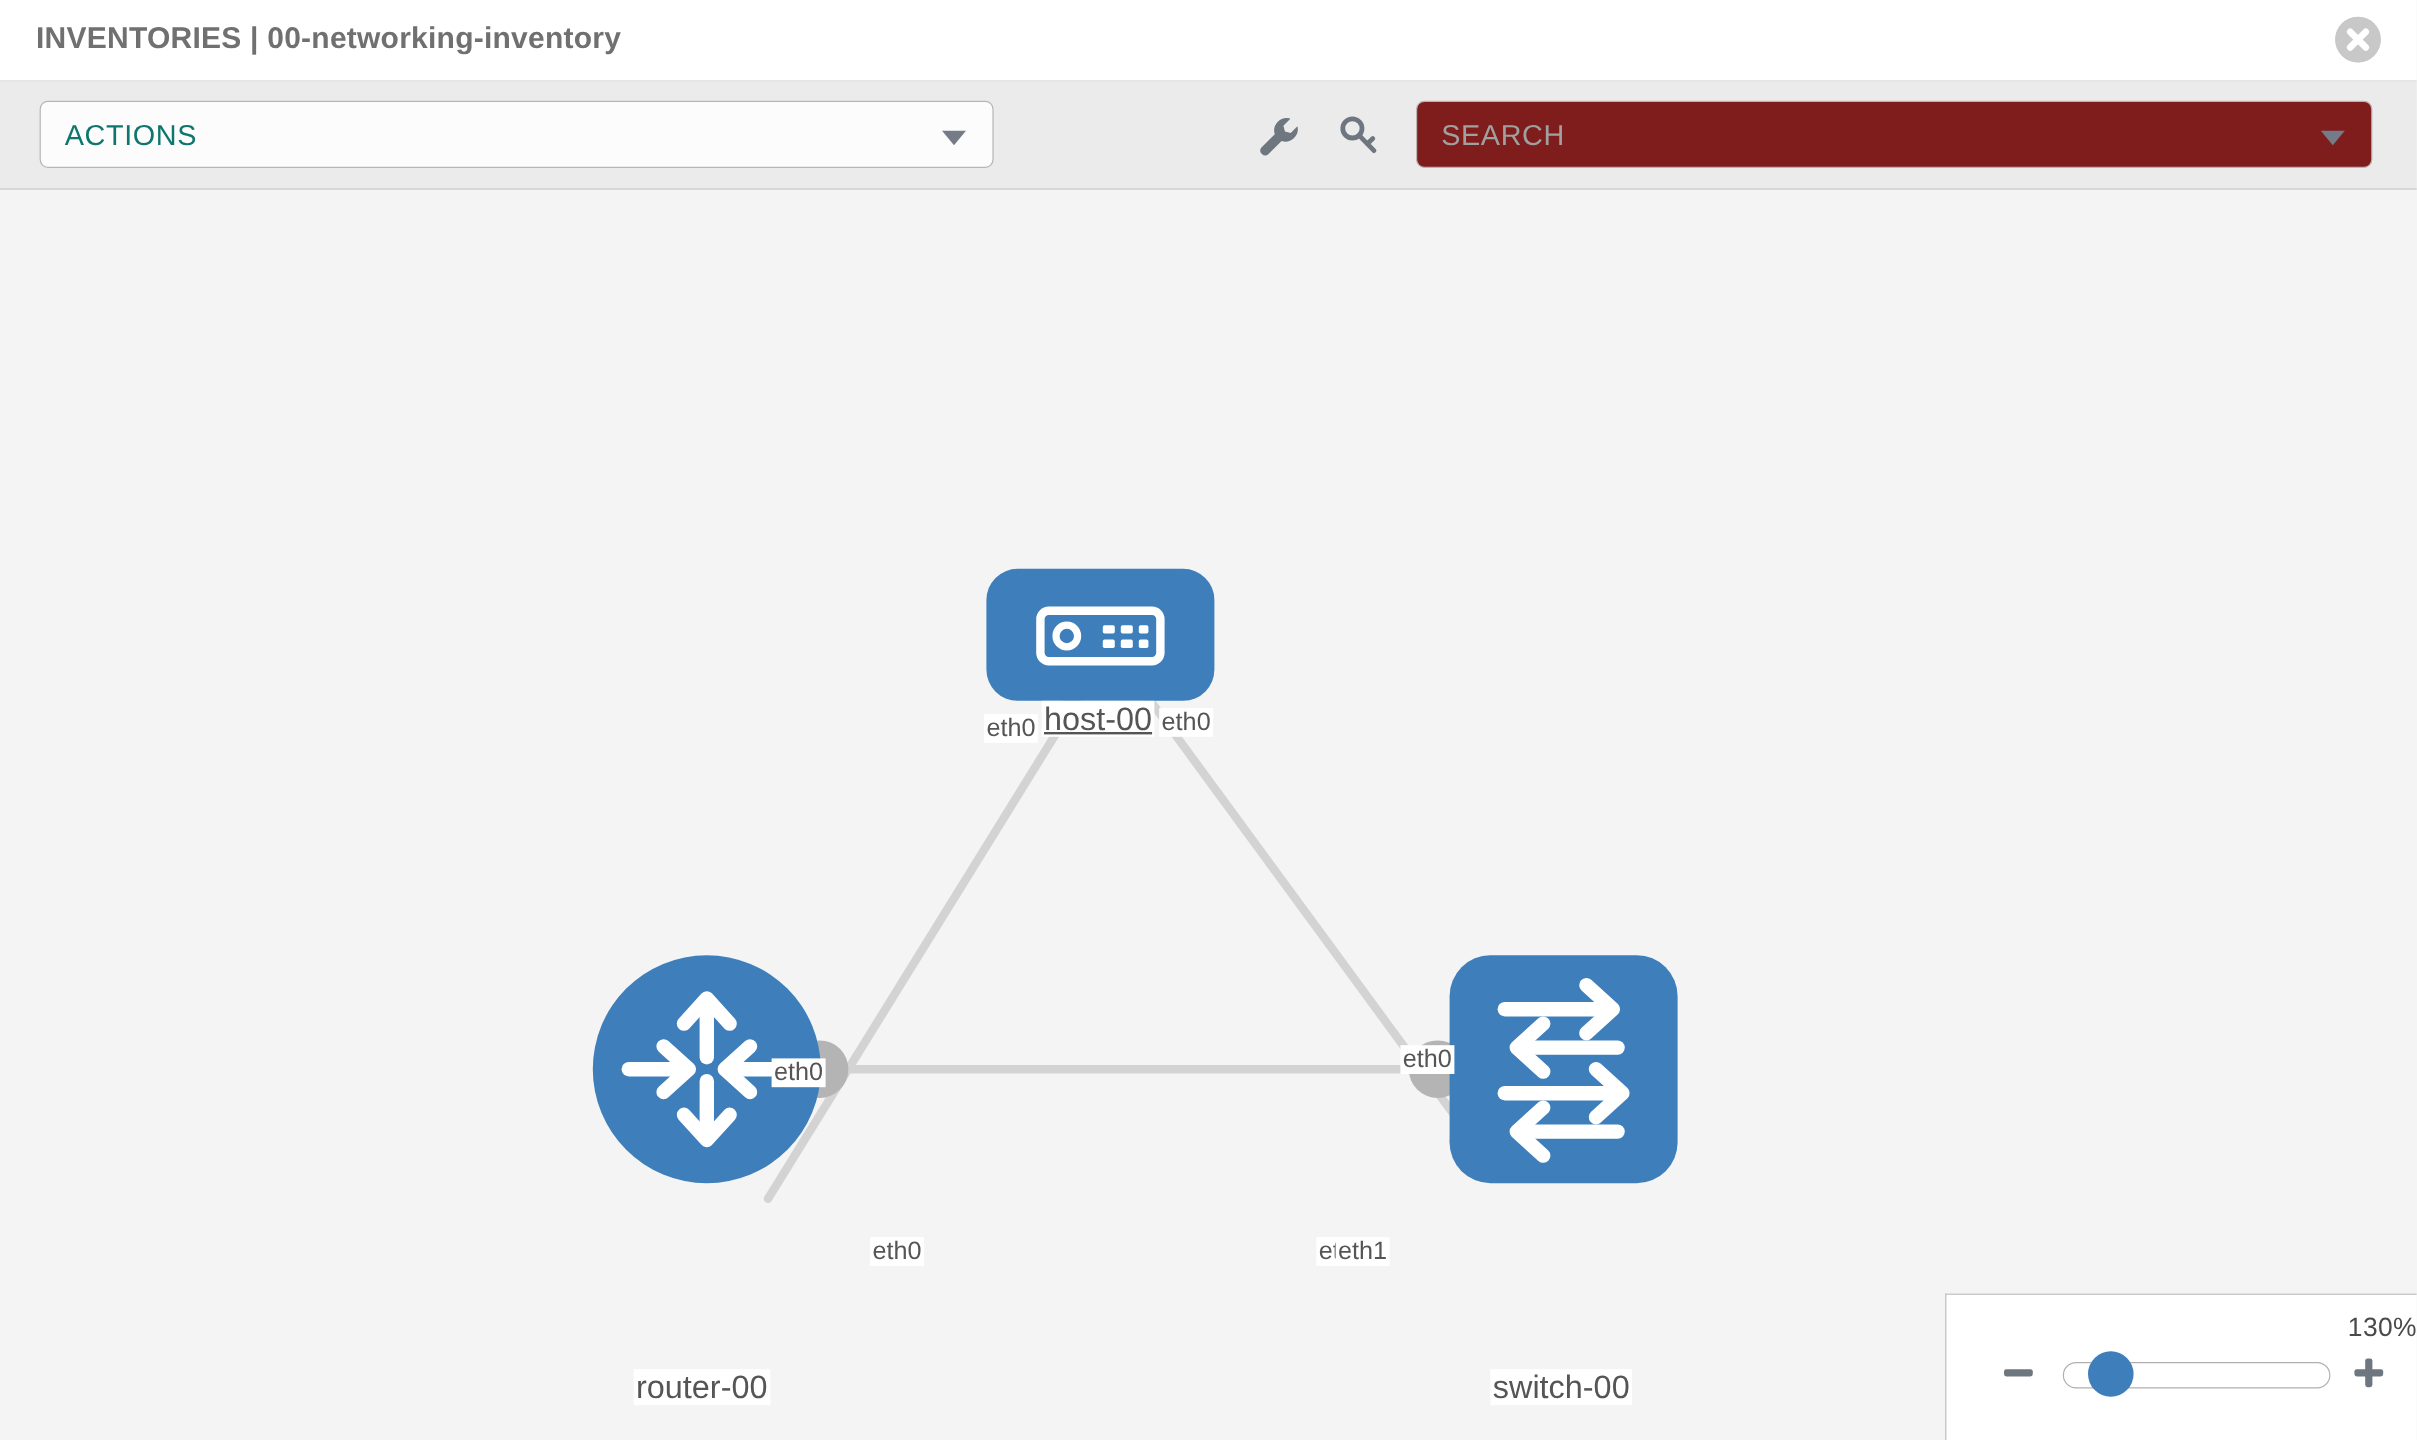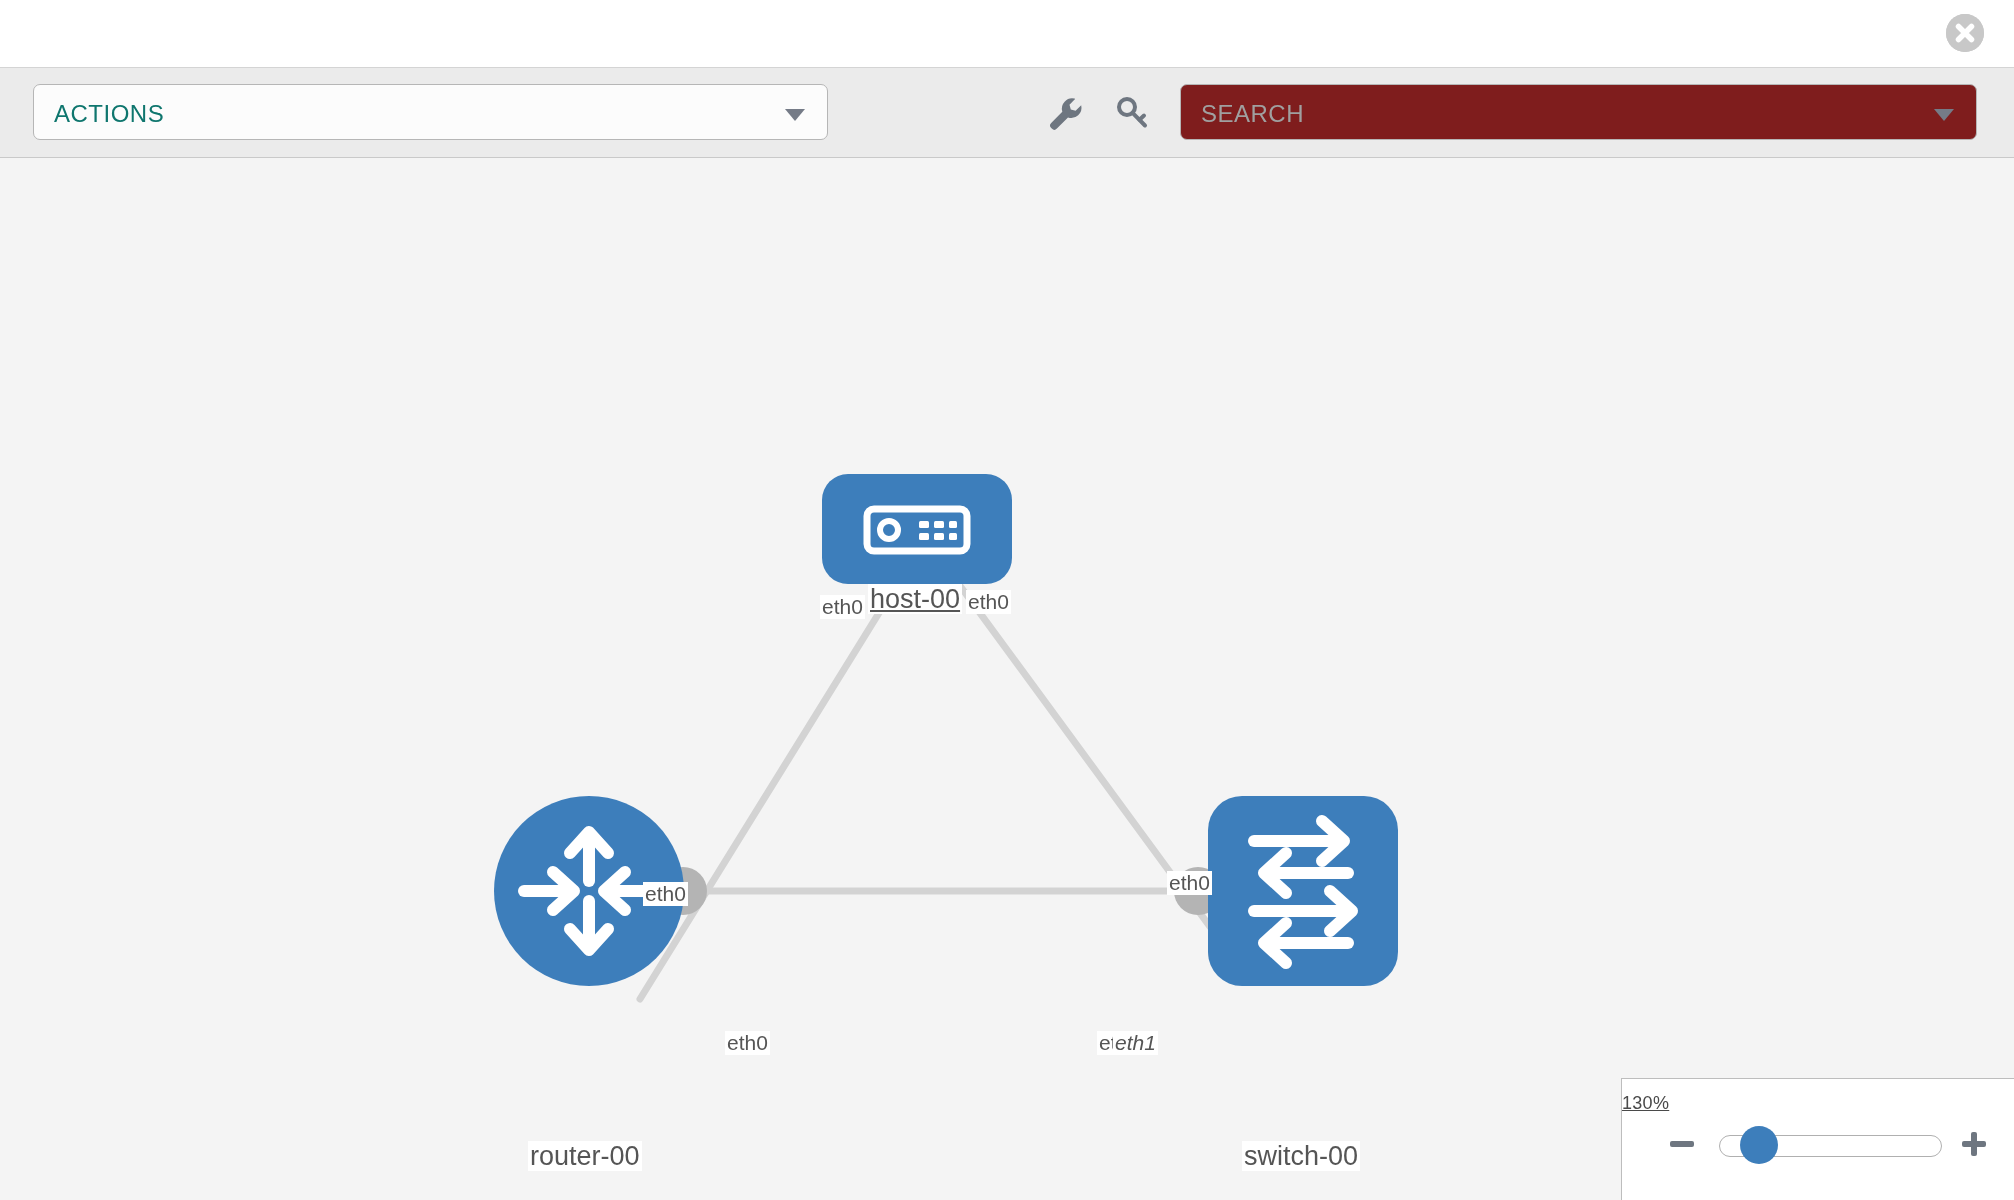--- a/index.html
+++ b/index.html
@@ -153,25 +153,24 @@
     background: #ffffff;
     border: 1px solid #bdbdbd;
     border-right: none;
     border-bottom: none;
     box-sizing: border-box;
   }
   .zoom-value {
     position: absolute;
     left: 0; right: 0;
     top: 14px;
-    text-align: left;
-    font-size: 18px;
+    text-align: right;
+    font-size: 22px;
     color: #4a4a4a;
     letter-spacing: 0.3px;
-    text-decoration: underline;
   }
   .zoom-minus, .zoom-plus {
     position: absolute;
     top: 50px;
     width: 30px;
     height: 30px;
     cursor: pointer;
   }
   .zoom-minus { left: 45px; }
   .zoom-plus  { right: 25px; }
@@ -197,20 +196,21 @@
     background: #3d7ebb;
     cursor: grab;
   }
 </style>
 </head>
 <body>
 
 <div id="app">
 
   <div class="header">
+    <div class="header-title">INVENTORIES | 00-networking-inventory</div>
     <div class="close-btn">
       <svg width="38" height="38" viewBox="0 0 38 38" aria-hidden="true">
         <circle cx="19" cy="19" r="19" fill="#c8c8c8"></circle>
         <path d="M12.5 12.5 L25.5 25.5 M25.5 12.5 L12.5 25.5" stroke="#ffffff" stroke-width="5.5" stroke-linecap="round"></path>
       </svg>
     </div>
   </div>
 
   <div class="toolbar"></div>
 
@@ -315,21 +315,21 @@
 
     <div class="glabel iface" style="left:820px; top:436px;">eth0</div>
     <div class="glabel node" style="left:868px; top:425px;text-decoration:underline;">host-00</div>
     <div class="glabel iface" style="left:966px; top:431px;">eth0</div>
 
     <div class="glabel iface" style="left:643px; top:723px;">eth0</div>
     <div class="glabel iface" style="left:1167px; top:712px;">eth0</div>
 
     <div class="glabel iface" style="left:725px; top:872px;">eth0</div>
     <div class="glabel iface" style="left:1097px; top:872px;">eth0</div>
-    <div class="glabel iface" style="left:1113px; top:872px;font-style:italic;">eth1</div>
+    <div class="glabel iface" style="left:1113px; top:872px;">eth1</div>
 
     <div class="glabel node" style="left:528px; top:982px;text-align:center;">router-00</div>
     <div class="glabel node" style="left:1242px; top:982px;">switch-00</div>
   </div>
 
   <div class="zoom-panel">
     <div class="zoom-value">130%</div>
 
     <div class="zoom-minus">
       <svg width="30" height="30" viewBox="0 0 30 30" aria-hidden="true">

